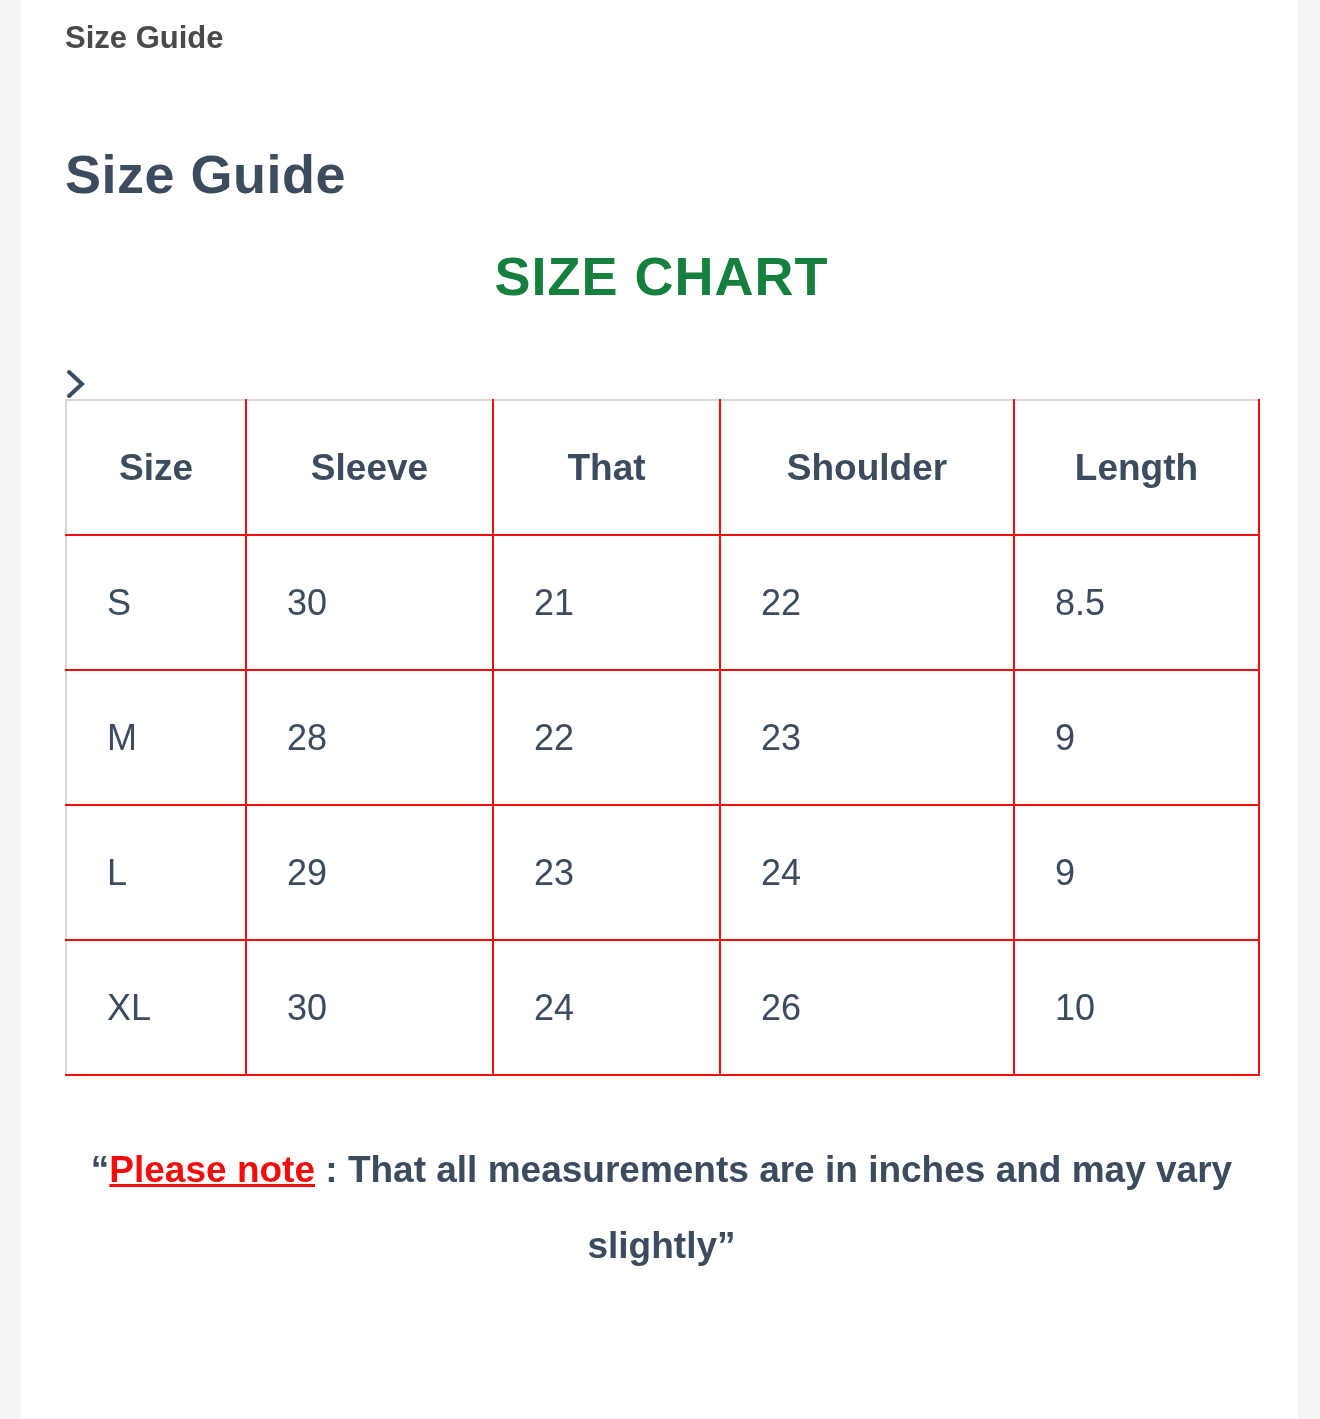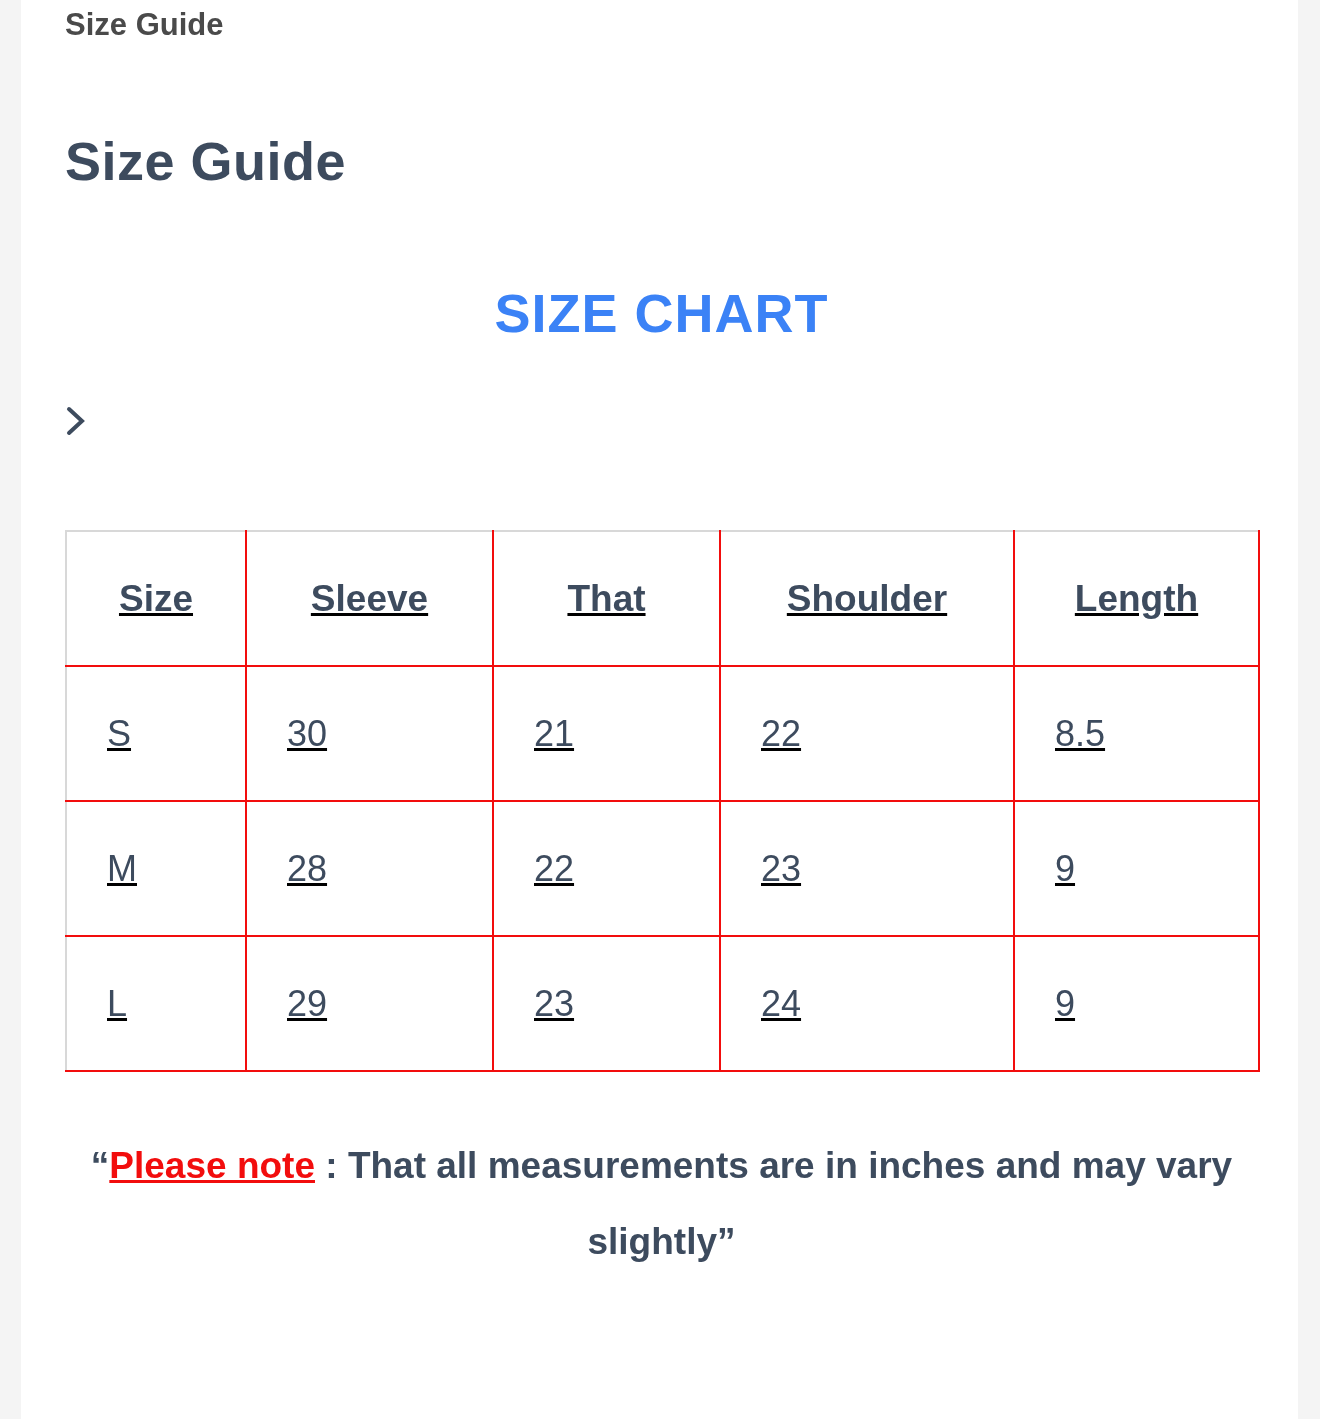--- a/index.html
+++ b/index.html
@@ -9,58 +9,56 @@
     overflow: hidden;
     background: #f4f4f4;
     font-family: "Liberation Sans", sans-serif;
   }
   .page {
     position: relative;
     margin-left: 21px;
     width: 1277px;
     height: 1419px;
     background: #ffffff;
-    padding: 6px 0 0 44px;
+    padding: 19px 0 0 44px;
   }
   .tab-label {
     font-size: 31px;
     font-weight: 700;
     color: #4a4a4a;
     line-height: 38px;
   }
   .page-heading {
     margin-top: 86px;
     font-size: 54px;
     font-weight: 700;
     color: #3d4b5e;
     line-height: 62px;
     letter-spacing: 0.5px;
   }
   .section-title {
-    margin-top: 90px;
+    margin-top: 40px;
     width: 1193px;
     text-align: center;
     font-size: 54px;
     font-weight: 700;
-    color: #3b82f6;
+    color: #15803d;
     line-height: 62px;
     letter-spacing: 1px;
   }
   .chevron-wrap {
     margin-top: 62px;
     height: 30px;
   }
   .size-table {
-    margin-top: 94px;
     border-collapse: collapse;
     table-layout: fixed;
     width: 1193px;
     border-top: 2px solid #d8d8d8;
     border-left: 2px solid #d8d8d8;
-    text-decoration: underline;
   }
   .size-table th, .size-table td {
     border-right: 2px solid #f20d0d;
     border-bottom: 2px solid #f20d0d;
     height: 135px;
     color: #3d4b5e;
     vertical-align: middle;
   }
   .size-table th {
     font-size: 37px;
@@ -133,20 +131,27 @@
         <td>23</td>
         <td>9</td>
       </tr>
       <tr>
         <td>L</td>
         <td>29</td>
         <td>23</td>
         <td>24</td>
         <td>9</td>
       </tr>
+      <tr>
+        <td>XL</td>
+        <td>30</td>
+        <td>24</td>
+        <td>26</td>
+        <td>10</td>
+      </tr>
     </tbody>
   </table>
 
   <div class="note">
     <span>“</span><span class="highlight">Please note</span><span> : </span><span>That all measurements are in inches and may vary slightly</span><span>”</span>
   </div>
 
 </div>
 
 </body></html>

